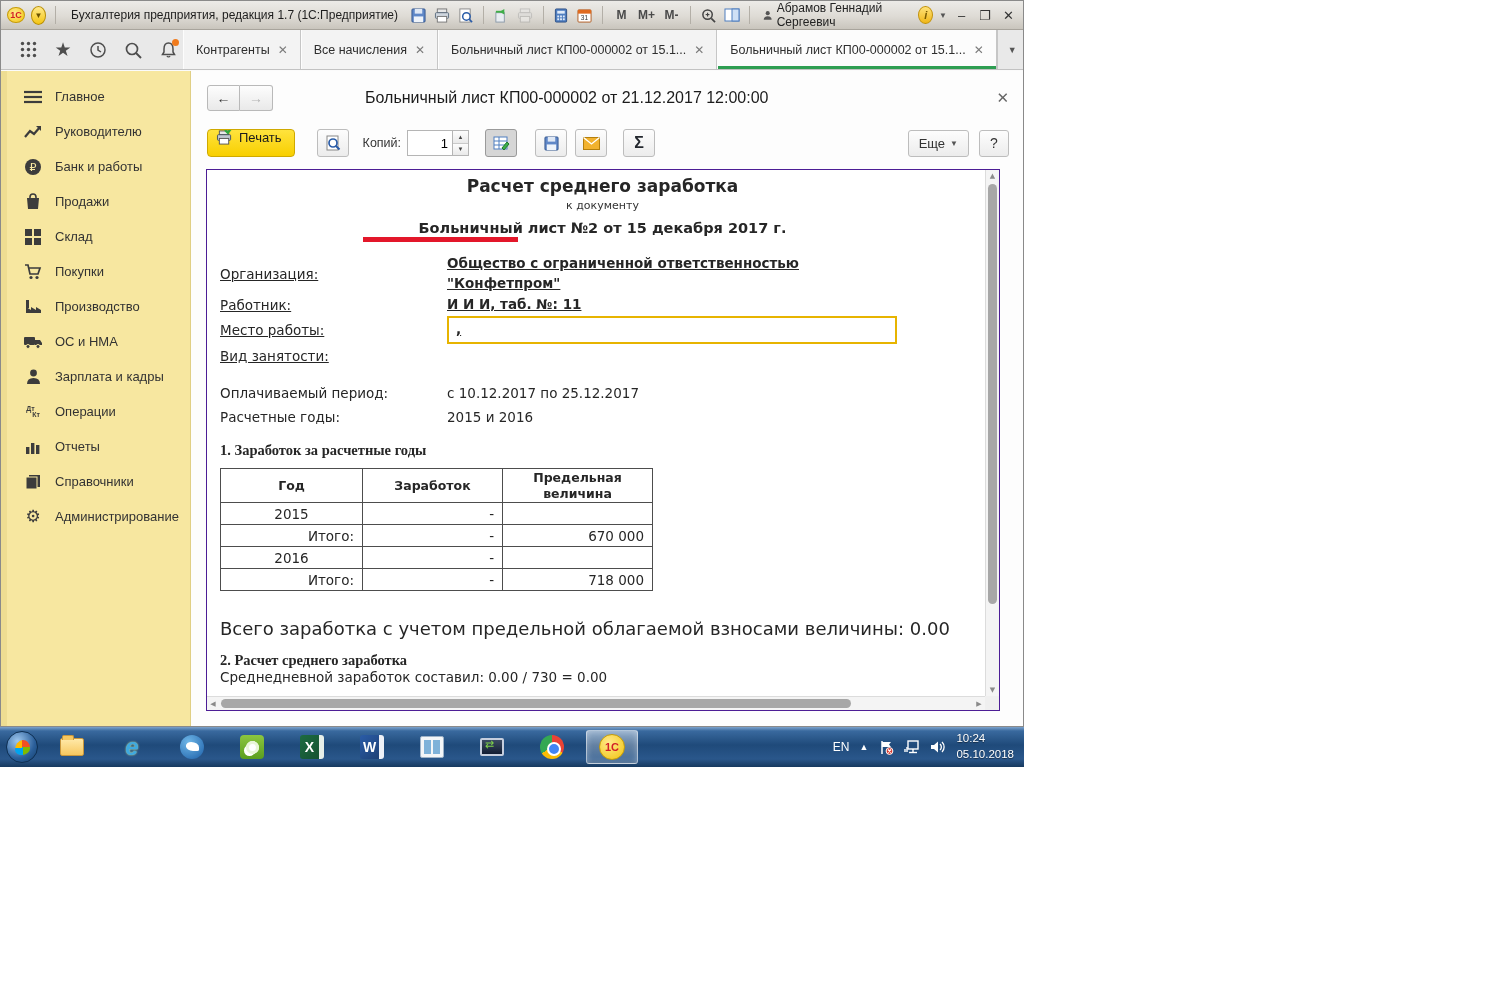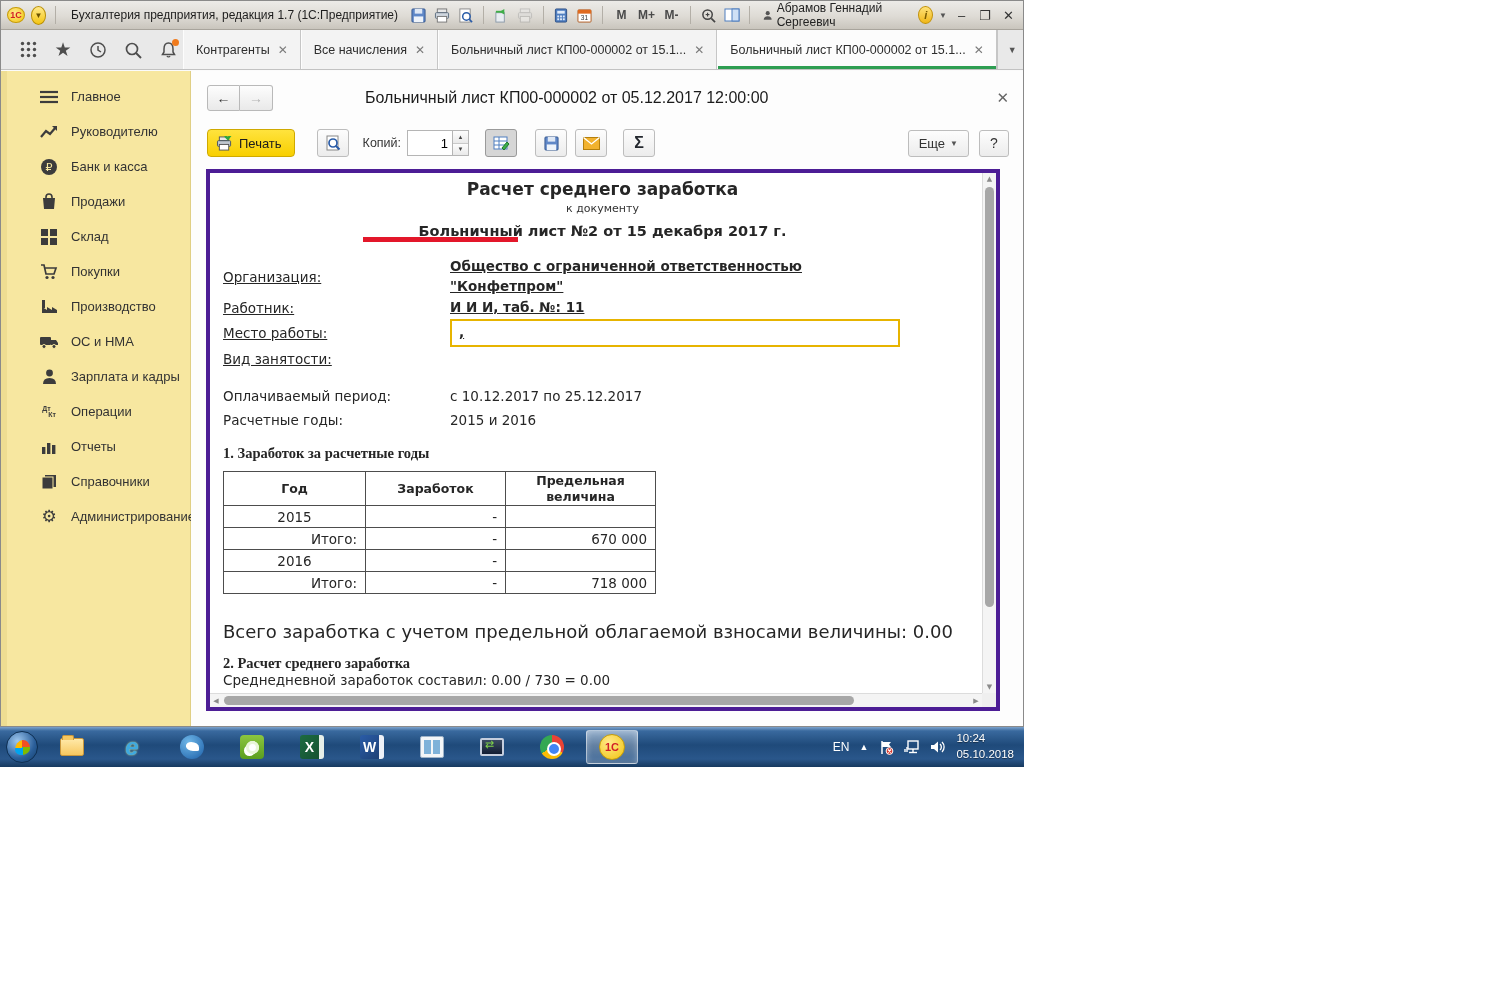--- a/index.html
+++ b/index.html
@@ -30,57 +30,57 @@
   .tabs { display:flex; flex:1; }
   .tab { display:flex; align-items:center; gap:8px; padding:0 12px; border-right:1px solid #c6c6c6; border-left:1px solid #fdfdfd; background:#f3f3f3; font-size:12.5px; color:#2e2e2e; position:relative; white-space:nowrap; }
   .tab.active { background:#fcfcfc; }
   .tab.active::after { content:""; position:absolute; left:0; right:0; bottom:0; height:3px; background:#2e9e52; }
   .tab .x { color:#7a7a7a; font-size:12px; }
   .tab-drop { width:30px; display:flex; align-items:center; justify-content:center; color:#555; font-size:9px; border-left:1px solid #c6c6c6; }
 
   
   .main { position:absolute; top:70px; left:0; right:0; bottom:0; display:flex; }
   .sidebar { width:190px; background:#f7e7a0; border-right:1px solid #e0cf85; padding-top:8px; box-shadow:inset 6px 0 0 #eedd92; }
-  .sb-item { height:35px; display:flex; align-items:center; gap:12px; padding-left:38px; color:#333; font-size:13px; }
+  .sb-item { height:35px; display:flex; align-items:center; gap:12px; padding-left:22px; color:#333; font-size:13px; }
   .sb-ico { width:20px; height:18px; display:flex; align-items:center; justify-content:center; color:#3c3c3c; flex:0 0 20px; }
   .sb-ico svg { display:block; }
   .dtkt { font-size:7px; font-weight:bold; line-height:6px; color:#3c3c3c; text-align:left; }
   .dtkt .kt { padding-left:6px; }
 
   .content { position:relative; flex:1; background:#fdfdfd; }
 
   
   .dochdr { position:absolute; top:12px; left:16px; right:14px; height:30px; display:flex; align-items:center; }
   .navbtn { width:33px; height:26px; border:1px solid #b9b9b9; border-radius:3px; background:linear-gradient(180deg,#fdfdfd,#e9e9e9); display:flex; align-items:center; justify-content:center; font-size:14px; }
   .navbtn.back { color:#333; border-radius:3px 0 0 3px; }
   .navbtn.fwd { color:#b5b5b5; border-left:none; border-radius:0 3px 3px 0; }
   .doc-title { margin-left:92px; font-size:16px; color:#1b1b1b; }
   .doc-close { margin-left:auto; color:#666; font-size:15px; }
 
   
   .toolbar { position:absolute; top:56px; left:16px; right:14px; height:32px; display:flex; align-items:center; }
-  .btn-print { height:28px; background:linear-gradient(180deg,#ffe33d,#f8cf00); border:1px solid #cfa900; border-radius:4px; display:flex; align-items:center; gap:6px; padding:0 12px 0 8px; font-size:13px; color:#1c1c1c; }
+  .btn-print { height:28px; background:linear-gradient(180deg,#ffe33d,#f8cf00); border:1px solid #cfa900; border-radius:4px; display:flex; align-items:flex-start; gap:6px; padding:0 12px 0 8px; font-size:13px; color:#1c1c1c; }
   .sqbtn { width:32px; height:28px; border:1px solid #bdbdbd; border-radius:3px; background:linear-gradient(180deg,#fdfdfd,#ececec); display:flex; align-items:center; justify-content:center; }
   .sqbtn.pressed { background:#d6d6d6; border-color:#9a9a9a; }
   .copies-lbl { font-size:12.5px; color:#333; margin:0 6px 0 14px; }
   .spin { display:flex; height:26px; }
   .spin input { width:46px; height:26px; border:1px solid #b5b5b5; text-align:right; padding-right:4px; font-size:13px; font-family:"Liberation Sans",sans-serif; }
   .spin .arrows { width:16px; display:flex; flex-direction:column; border:1px solid #b5b5b5; border-left:none; }
   .spin .arrows div { flex:1; display:flex; align-items:center; justify-content:center; font-size:6px; color:#444; background:linear-gradient(180deg,#fdfdfd,#e9e9e9); }
   .spin .arrows div:first-child { border-bottom:1px solid #c9c9c9; }
   .sigma { font-size:16px; color:#23272e; font-weight:bold; }
   .btn-more { margin-left:auto; height:27px; border:1px solid #bdbdbd; border-radius:3px; background:linear-gradient(180deg,#fdfdfd,#ececec); display:flex; align-items:center; gap:5px; padding:0 10px; font-size:13px; color:#333; }
   .btn-help { width:30px; height:27px; border:1px solid #bdbdbd; border-radius:3px; background:linear-gradient(180deg,#fdfdfd,#ececec); display:flex; align-items:center; justify-content:center; font-size:14px; color:#333; margin-left:10px; }
   .caret { font-size:8px; color:#555; }
 
   
   .redline { position:absolute; left:172px; top:166px; width:155px; height:5px; background:#e3172a; z-index:30; }
 
   
-  .report { position:absolute; left:15px; top:98px; width:794px; height:542px; background:#ffffff; border:4px solid #4c1d95; font-family:"DejaVu Sans",sans-serif; color:#262626; overflow:hidden; }
+  .report { position:absolute; left:15px; top:98px; width:794px; height:542px; background:#ffffff; border:1px solid #4c1d95; font-family:"DejaVu Sans",sans-serif; color:#262626; overflow:hidden; }
   .rview { position:absolute; left:0; top:0; right:14px; bottom:14px; padding:4px 0 0 13px; }
   .r-title { text-align:center; font-size:17px; font-weight:bold; margin-top:2px; }
   .r-sub { text-align:center; font-size:11px; margin-top:3px; color:#333; }
   .r-doc { text-align:center; font-size:14.5px; font-weight:bold; margin-top:8px; }
   .fields { margin-top:18px;text-decoration:underline; }
   .frow { display:grid; grid-template-columns:227px 1fr; font-size:13.5px; align-items:center; min-height:23px; }
   .frow .val { font-weight:bold; max-width:450px; line-height:1.45; }
   .place-box { border:2px solid #e7b400; height:28px; display:flex; align-items:center; padding-left:7px; font-weight:normal; max-width:none; margin-right:-1px; font-size:13.5px; }
   .frow.tall { align-items:center; }
   .kv { display:grid; grid-template-columns:227px 1fr; font-size:13.5px; min-height:24px; align-items:center; }
@@ -322,21 +322,21 @@
             </span>
             <span>Руководителю</span>
           </div>
         <div class="sb-item">
             <span class="sb-ico">
               <svg width="18" height="18" viewBox="0 0 18 18">
                 <circle cx="9" cy="9" r="8" fill="#3c3c3c"></circle>
                 <text x="9" y="13" text-anchor="middle" font-size="11" fill="#f7e7a0" font-family="DejaVu Sans,sans-serif">₽</text>
               </svg>
             </span>
-            <span>Банк и касса</span>
+            <span>Банк и работы</span>
           </div>
         <div class="sb-item">
             <span class="sb-ico">
               <svg width="16" height="17" viewBox="0 0 16 17">
                 <path d="M5 5 V4 a3 3 0 0 1 6 0 v1" fill="none" stroke="#3c3c3c" stroke-width="1.6"></path>
                 <path d="M2 5 H14 L13 16 H3 Z" fill="#3c3c3c"></path>
               </svg>
             </span>
             <span>Продажи</span>
           </div>
@@ -422,21 +422,21 @@
         <div class="sb-item">
             <span class="sb-ico" style="font-size:17px;">⚙</span>
             <span>Администрирование</span>
           </div>
       </div>
 
       <div class="content">
         <div class="dochdr">
           <div class="navbtn back">←</div>
           <div class="navbtn fwd">→</div>
-          <div class="doc-title">Больничный лист КП00-000002 от 05.12.2017 12:00:00</div>
+          <div class="doc-title">Больничный лист КП00-000002 от 21.12.2017 12:00:00</div>
           <div class="doc-close">✕</div>
         </div>
 
         <div class="toolbar">
           <div class="btn-print">
             <svg width="17" height="15" viewBox="0 0 17 16">
                 <rect x="3" y="1" width="10" height="4" fill="#e8e8e8" stroke="#555"></rect>
                 <rect x="1" y="5" width="14" height="6" rx="1" fill="#bfc7cf" stroke="#45525f"></rect>
                 <rect x="3" y="9" width="10" height="6" fill="#fff" stroke="#555"></rect>
                 <path d="M9 0 L12 3 L16 -2" stroke="#2ea83c" stroke-width="2.4" fill="none"></path>

